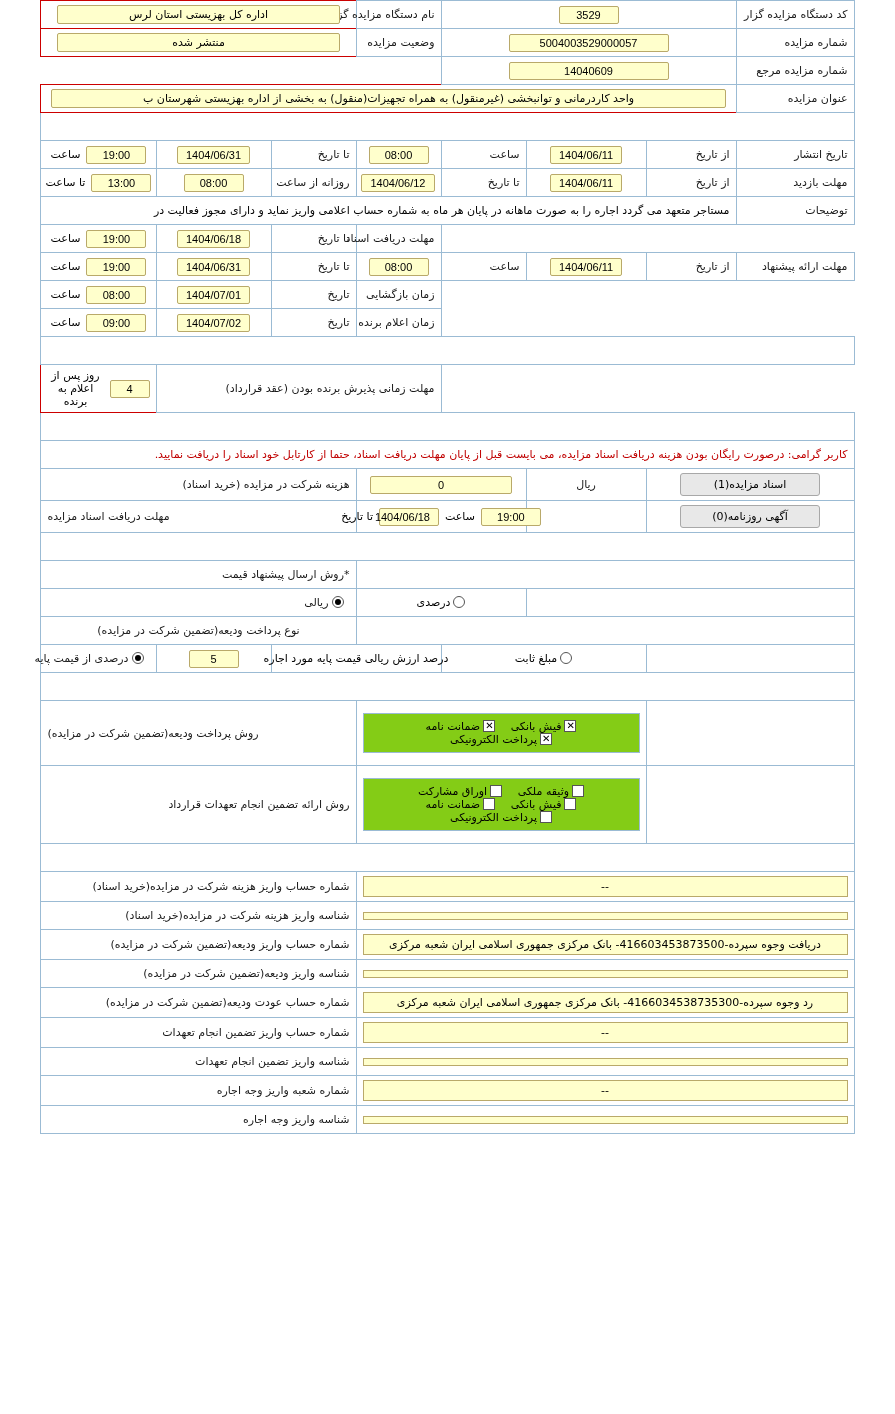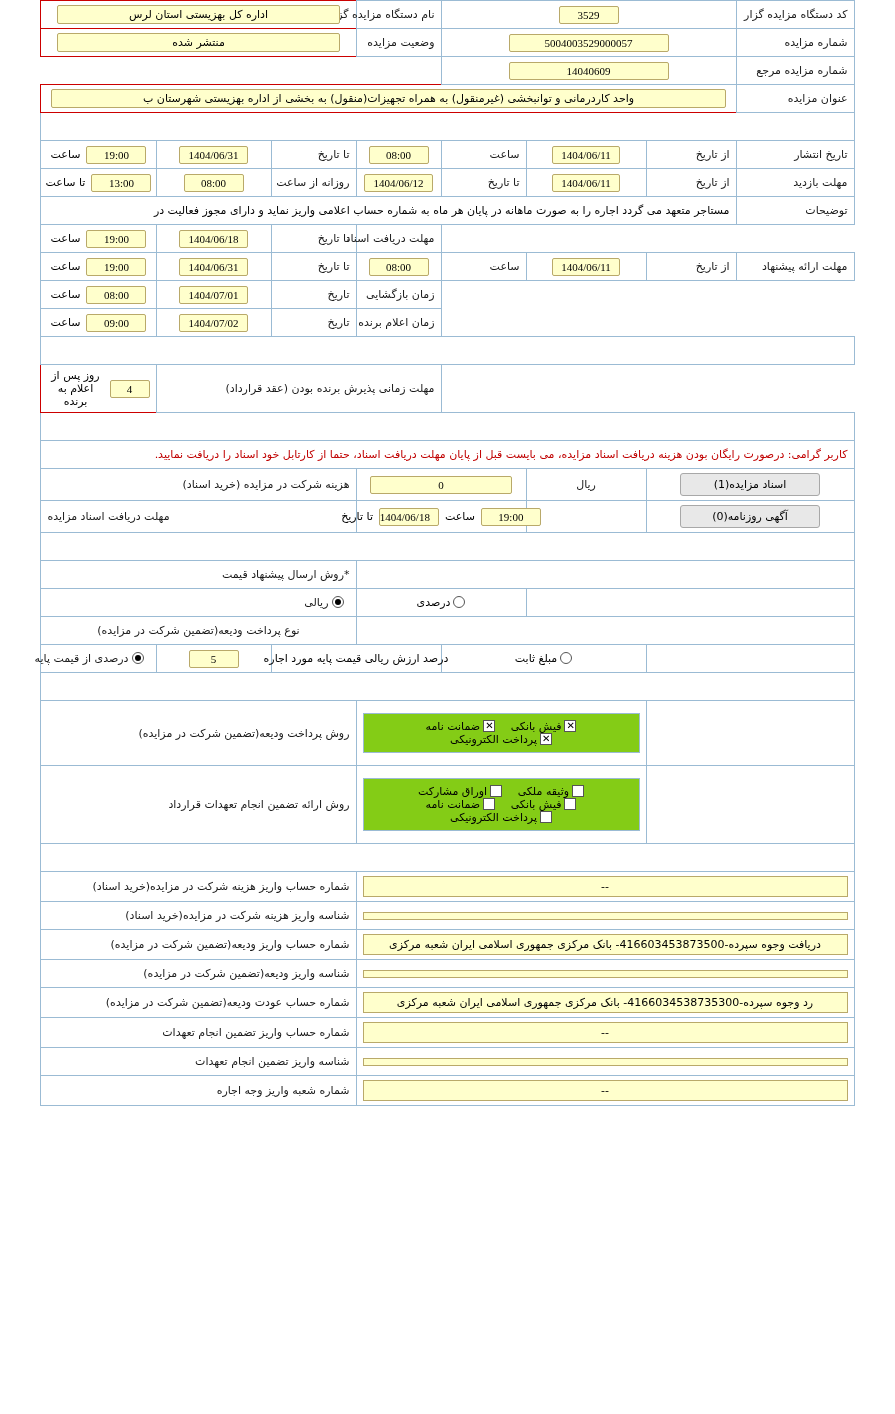--- a/index.html
+++ b/index.html
@@ -75,21 +75,21 @@
   .field {
     display: inline-block;
     background: #ffffcc;
     border: 1px solid #b9a96a;
     padding: 2px 8px;
     min-width: 60px;
     text-align: center;
     font-size: 11px;
     border-radius: 2px;
   }
-  .field.num { font-family: Liberation Serif, serif; }
+  .field.num { font-family: Liberation Sans, sans-serif; }
   .field.gray {
     background: #e8e8e8;
     border: 1px solid #a8a8a8;
     border-radius: 3px;
     padding: 4px 14px;
     min-width: 140px;
     cursor: pointer;
   }
   .sectionbar {
     background: #2e8fcb;
@@ -442,21 +442,21 @@
 
     <tr>
       <td colspan="2" style="background:#fff"></td>
       <td colspan="3" class="val" style="padding:10px 6px">
         <span class="optbox">
           <span class="opt"><span class="checkbox checked"></span><span>فیش بانکی</span></span>
           <span class="opt"><span class="checkbox checked"></span><span>ضمانت نامه</span></span>
           <span class="opt"><span class="checkbox checked"></span><span>پرداخت الکترونیکی</span></span>
         </span>
       </td>
-      <td colspan="3" class="label" style="width:auto;text-align:right">روش پرداخت ودیعه(تضمین شرکت در مزایده)</td>
+      <td colspan="3" class="label" style="width:auto;text-align:left">روش پرداخت ودیعه(تضمین شرکت در مزایده)</td>
     </tr>
 
     <tr>
       <td colspan="2" style="background:#fff"></td>
       <td colspan="3" class="val" style="padding:10px 6px">
         <span class="optbox">
           <span class="opt"><span class="checkbox"></span><span>وثیقه ملکی</span></span>
           <span class="opt"><span class="checkbox"></span><span>اوراق مشارکت</span></span>
           <span class="opt"><span class="checkbox"></span><span>فیش بانکی</span></span>
           <span class="opt"><span class="checkbox"></span><span>ضمانت نامه</span></span>
@@ -511,17 +511,23 @@
               <span class="acct-field"></span>
             </td>
       <td colspan="3" class="label acct-label">شناسه واریز تضمین انجام تعهدات</td>
     </tr>
     <tr>
       <td colspan="5" class="val">
               <span class="acct-field">--</span>
             </td>
       <td colspan="3" class="label acct-label">شماره شعبه واریز وجه اجاره</td>
     </tr>
+    <tr>
+      <td colspan="5" class="val">
+              <span class="acct-field"></span>
+            </td>
+      <td colspan="3" class="label acct-label">شناسه واریز وجه اجاره</td>
+    </tr>
   </tbody>
       </table>
 
   </div>
 </div>
 
 </body></html>

